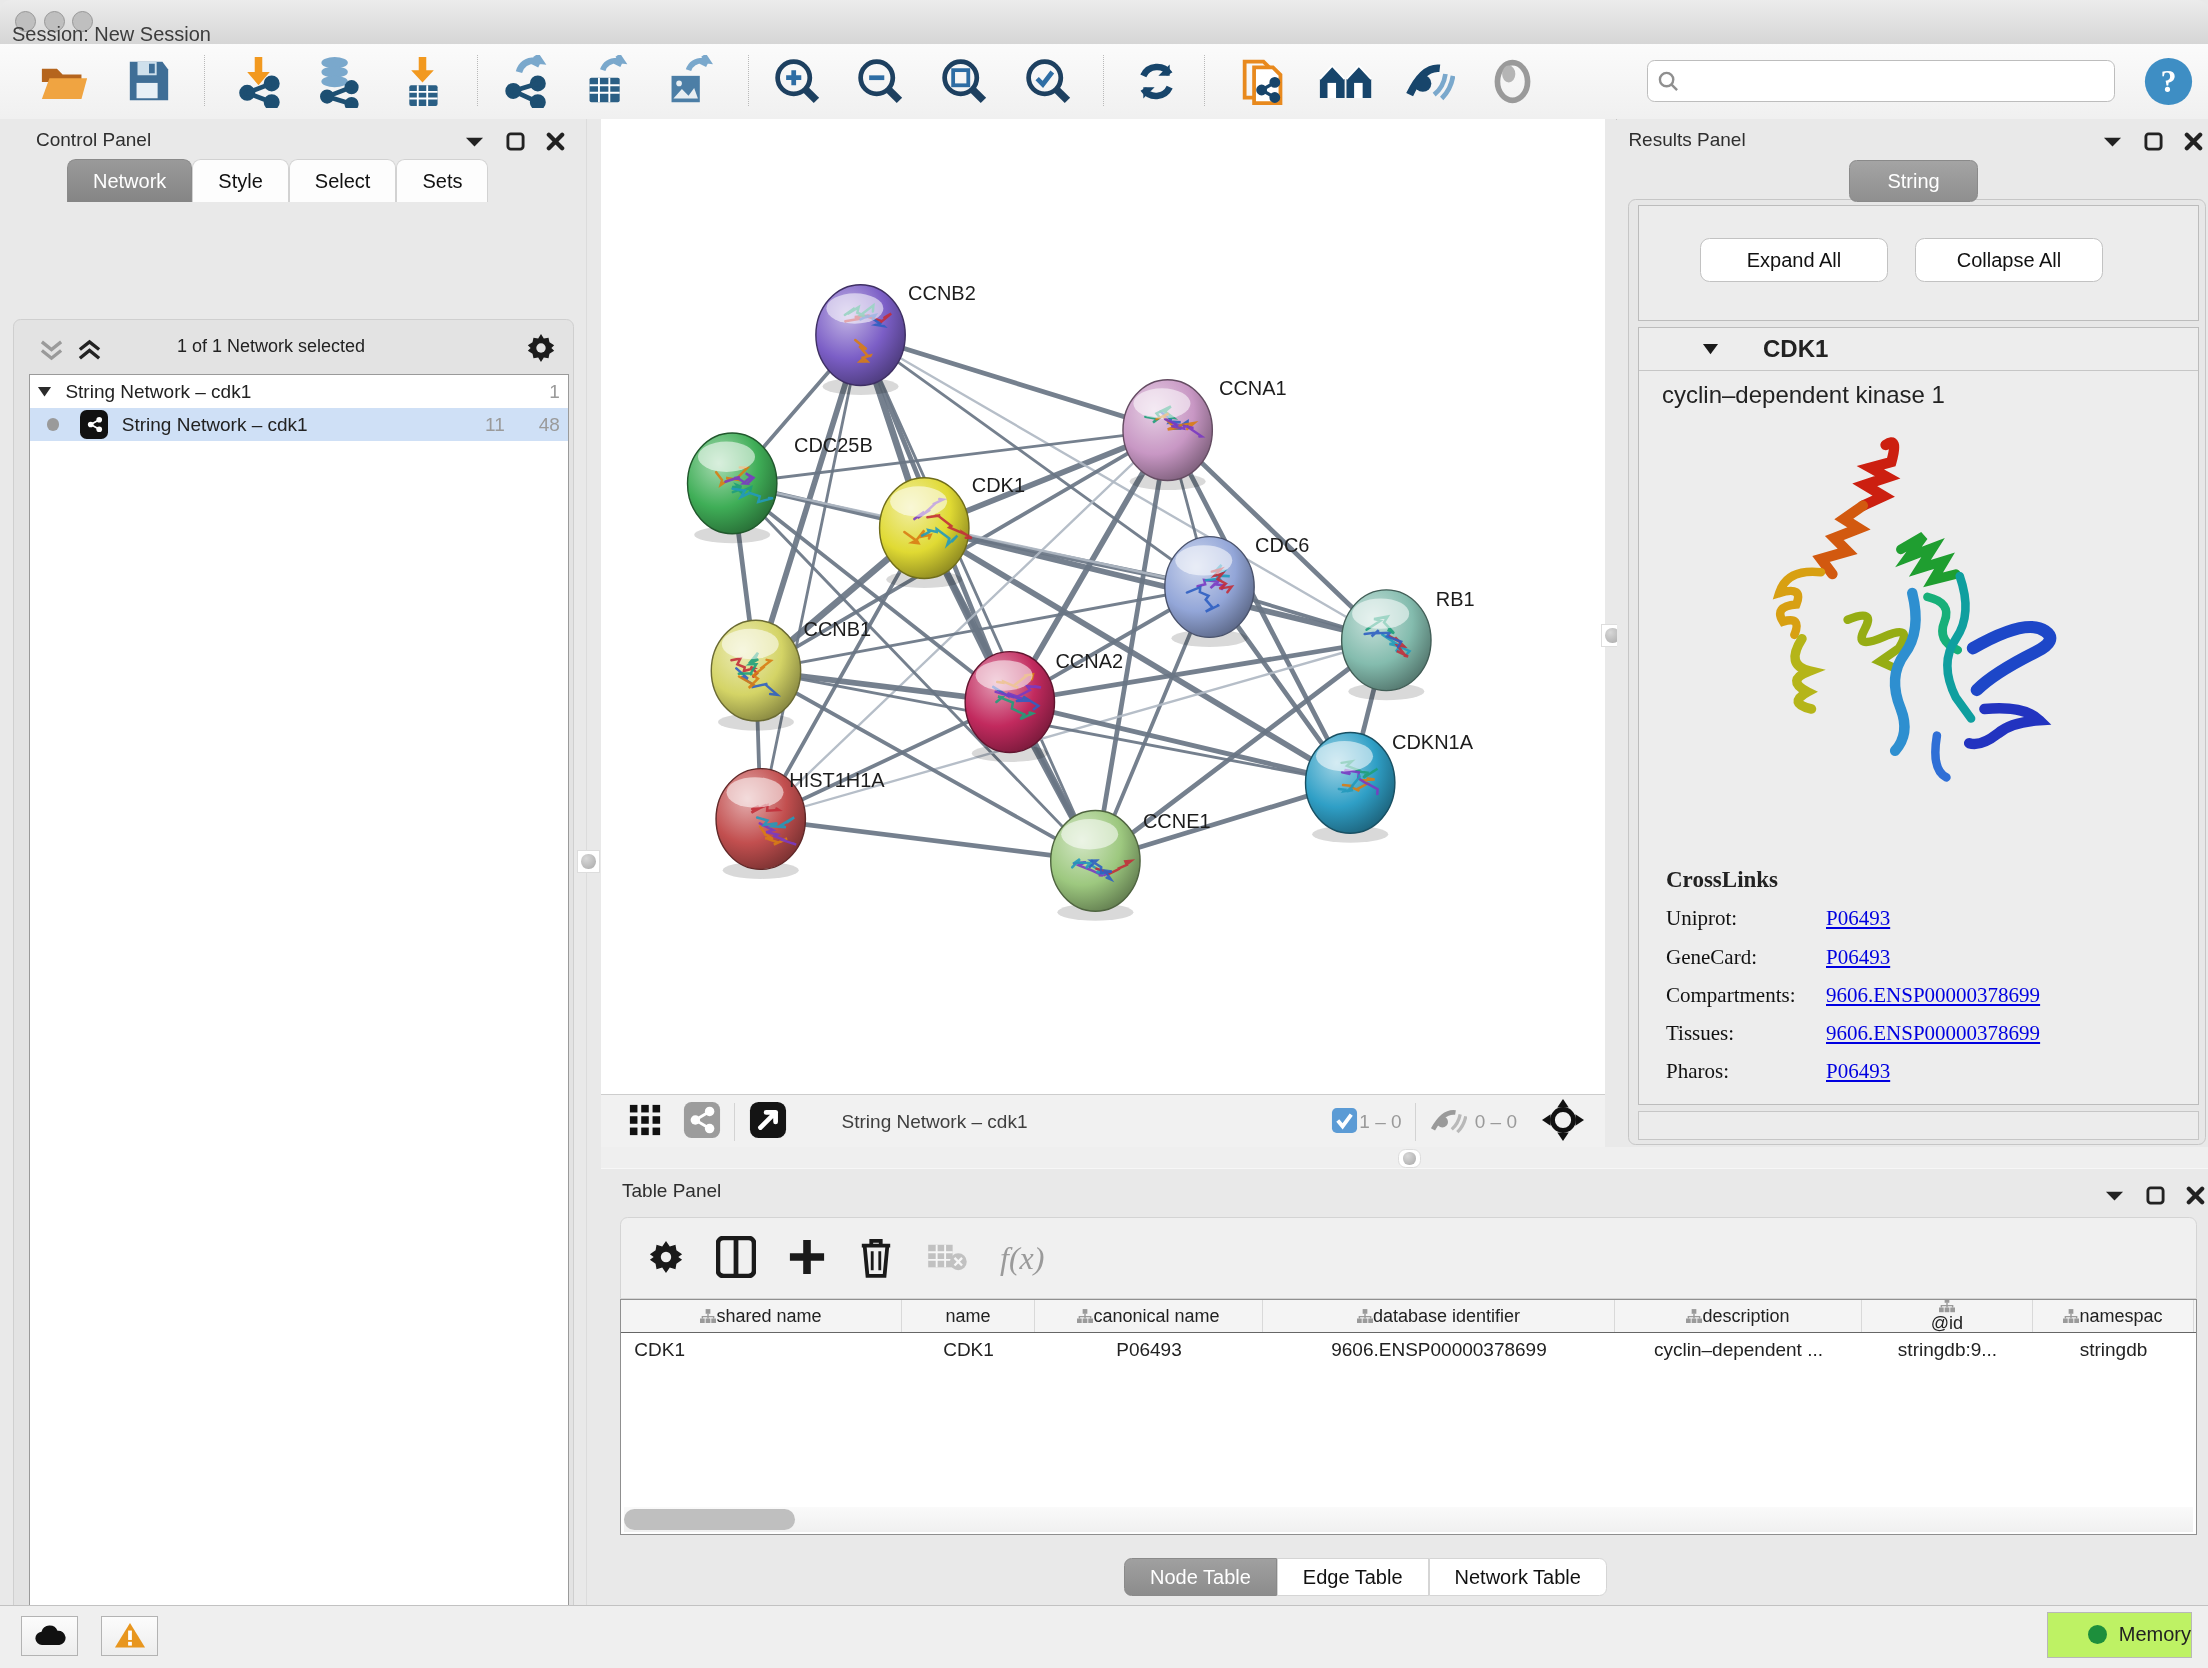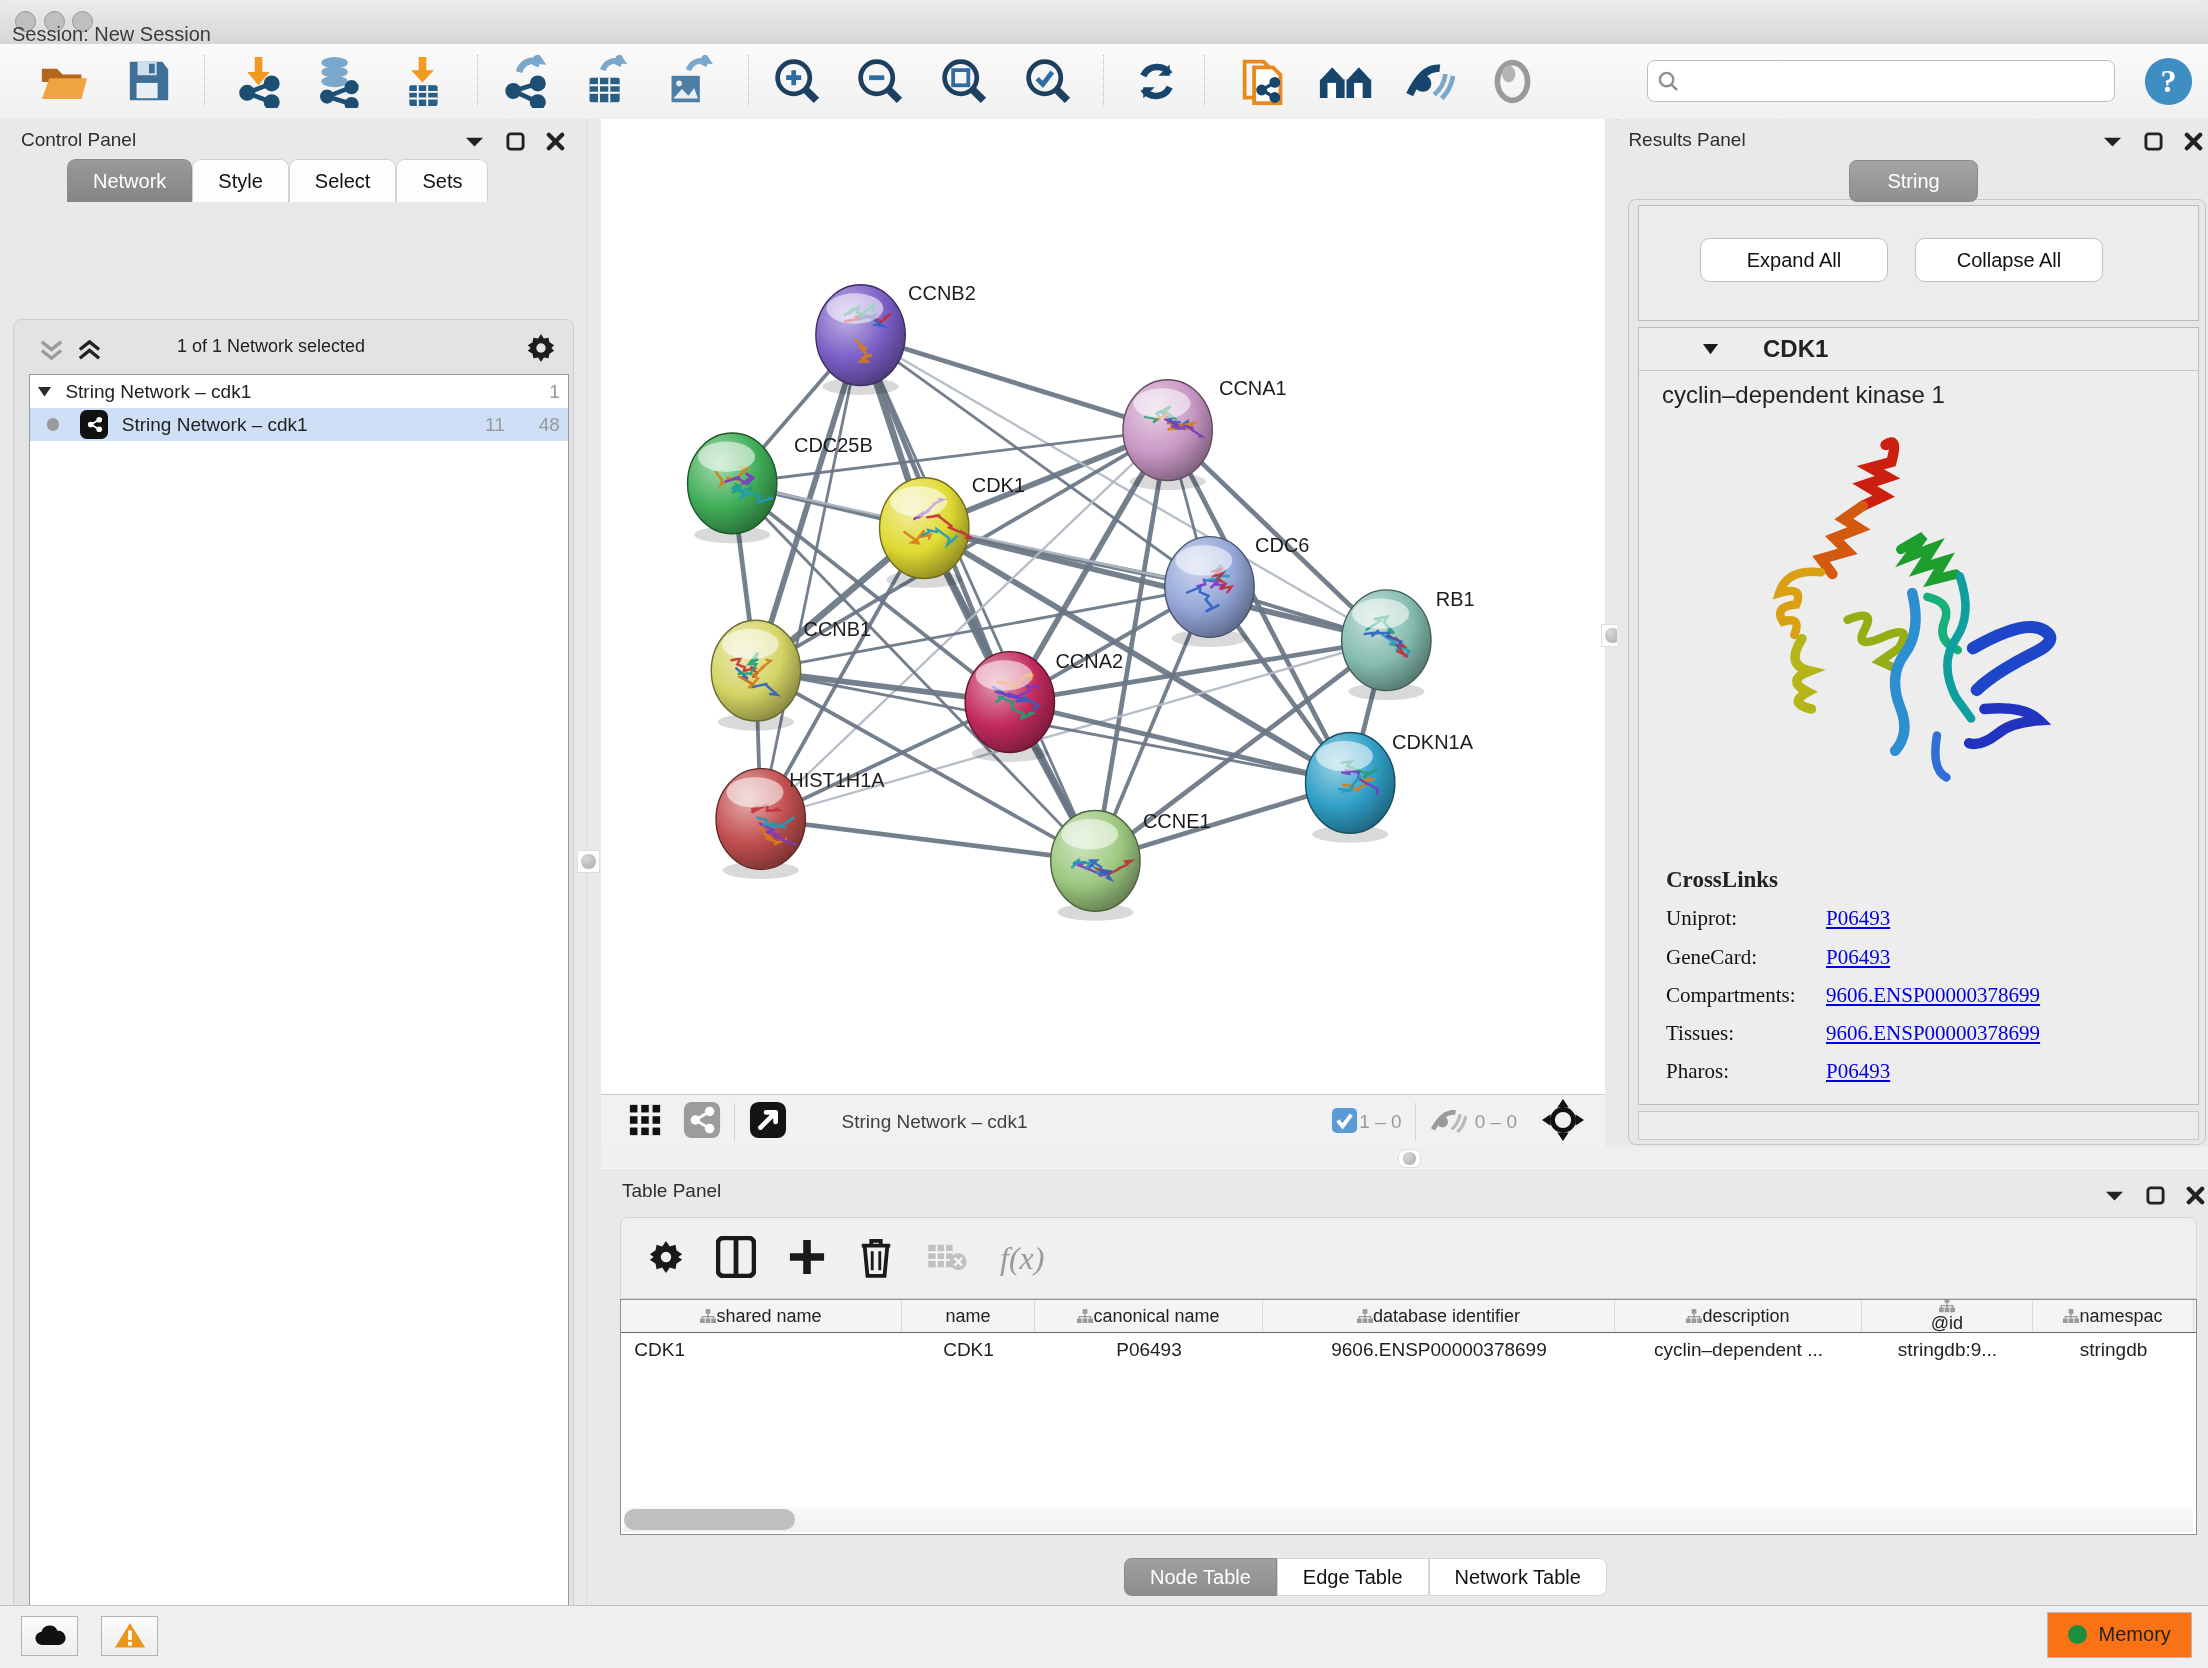--- a/index.html
+++ b/index.html
@@ -85,22 +85,22 @@
   .bottom-tab{height:36px;padding:0 25px;font-size:20px;display:flex;align-items:center;
     background:#fff;border:1px solid #d5d5d5;color:#111;}
   .bottom-tab.active{background:linear-gradient(#a0a0a0,#8c8c8c);color:#fff;border-color:#8a8a8a;}
   #bottom-tabs{left:1124px;top:1558px;display:flex;}
   #bottom-tabs .bottom-tab:first-child{border-radius:7.6px 0 0 7.6px;}
   #bottom-tabs .bottom-tab:last-child{border-radius:0 7.6px 7.6px 0;}
   
   #statusbar{left:0;top:1605px;width:2208px;height:63px;background:#efefef;border-top:1px solid #c2c2c2;}
   .sb-btn{top:9.5px;width:55px;height:38px;background:linear-gradient(#fcfcfc,#ededed);
     border:1.9px solid #b3b3b3;display:flex;align-items:center;justify-content:center;}
-  #memory-btn{left:2047px;top:5.7px;width:143px;height:44px;background:#f97316;border:1.9px solid #b8b8b8;
-    display:flex;align-items:center;justify-content:center;gap:11.4px;font-size:20px;}
+  #memory-btn{left:2047px;top:5.7px;width:143px;height:44px;background:#bef264;border:1.9px solid #b8b8b8;
+    display:flex;align-items:center;justify-content:flex-end;gap:11.4px;font-size:20px;}
   #memory-dot{width:19px;height:19px;border-radius:50%;background:#1d8f3c;}
   .net-label{font-size:21px;fill:#1c1c1c;font-family:"Liberation Sans",sans-serif;}
 </style>
 </head>
 <body>
 
 <div id="win">
 
   <div class="abs" id="titlebar">
     <div class="abs tl" style="left:15px"></div>
@@ -279,21 +279,21 @@
     </div>
     <div class="abs tbtn" style="left:2138px">
       <svg width="51" height="51" viewBox="0 0 54 54">
           <circle cx="27" cy="27" r="25" fill="#3e8ec4"></circle>
           <text x="27" y="38" font-size="34" font-weight="bold" fill="#fff" text-anchor="middle" font-family="Liberation Serif,serif">?</text>
         </svg>
     </div>
   </div>
 
   <div class="abs" id="control-panel">
-    <div class="abs panel-title" style="left:21px;top:9.5px">Control Panel</div>
+    <div class="abs panel-title" style="left:36px;top:9.5px">Control Panel</div>
     <div class="abs winctl" style="left:464px;top:13.3px">
       <svg width="21" height="13.3" viewBox="0 0 22 14">
           <path d="M2 3 L11 12 L20 3z" fill="#222"></path>
         </svg>
       <svg width="19" height="19" viewBox="0 0 20 20">
           <rect x="2" y="2" width="16" height="16" rx="3" fill="none" stroke="#222" stroke-width="3"></rect>
         </svg>
       <svg width="19" height="19" viewBox="0 0 20 20">
           <path d="M3 3 L17 17 M17 3 L3 17" stroke="#222" stroke-width="4.5" stroke-linecap="round"></path>
         </svg>

